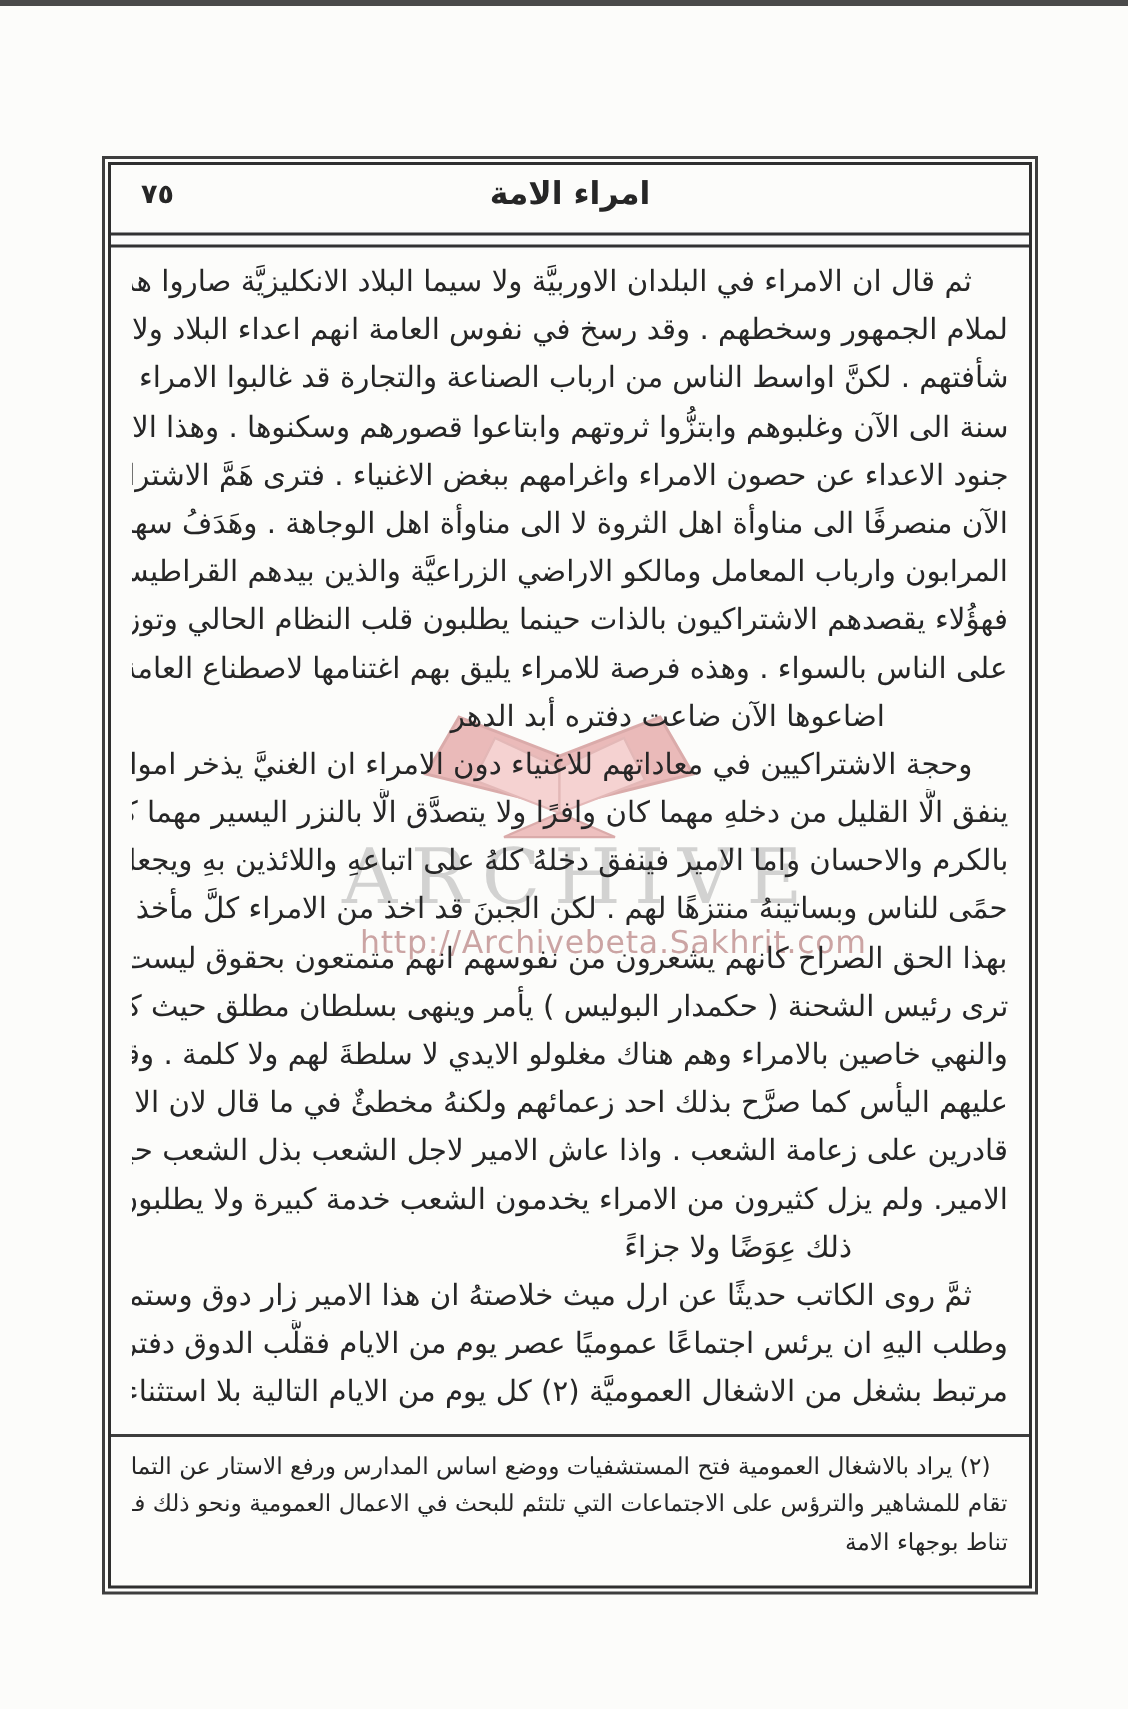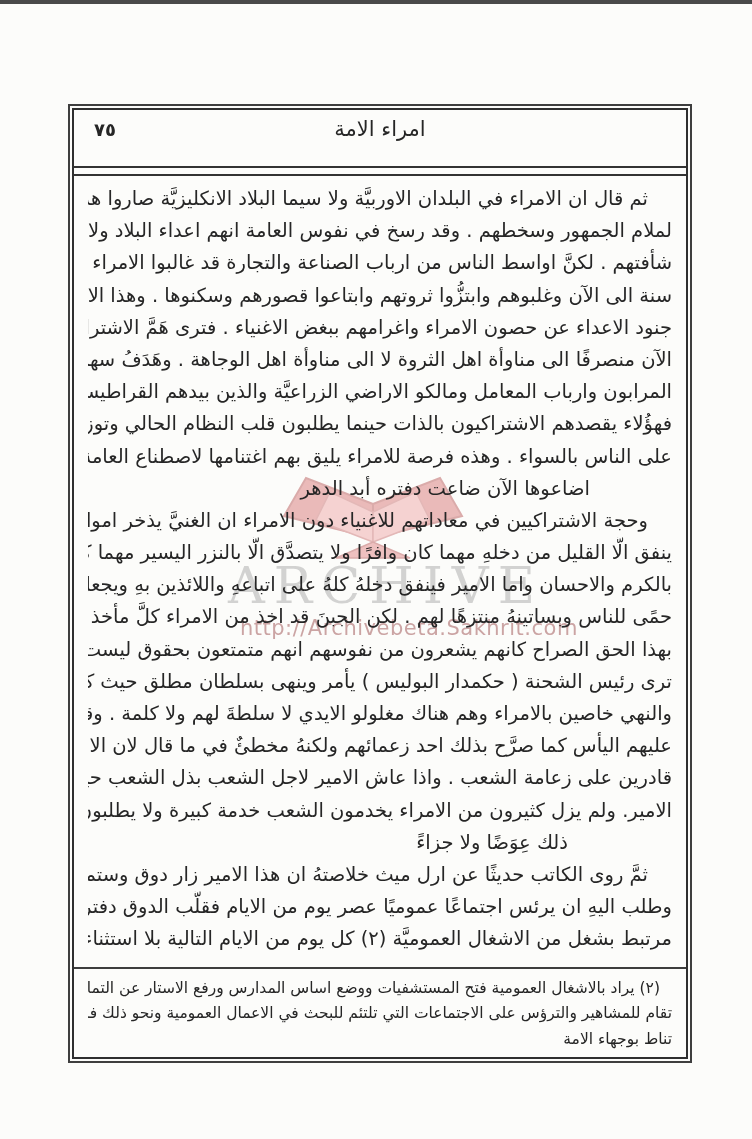--- a/index.html
+++ b/index.html
@@ -29,24 +29,24 @@
   
   .frame-outer{
     position:absolute;left:68px;top:104px;width:620px;height:955px;
     border:2px solid #3e3e3e;z-index:2;background:transparent;
   }
   .frame-inner{
     position:absolute;inset:2px;border:2px solid #2f2f2f;
     box-sizing:border-box;
   }
 
-  .page-header{position:relative;height:56px;}
+  .page-header{position:relative;height:45px;}
   .page-title{
     position:absolute;left:0;right:0;top:7px;text-align:center;
-    font-size:21px;font-weight:normal;direction:rtl;
+    font-size:21px;font-weight:bold;direction:rtl;
   }
   .page-number{position:absolute;left:20px;top:9px;font-size:18px;font-weight:bold;}
   .header-rule{height:6px;border-top:2px solid #333;border-bottom:2.5px solid #333;}
 
   .body-text{direction:rtl;padding:7px 14px 0 14px;}
   .line{
     font-size:19.5px;line-height:32.2px;height:32.2px;
     text-align:justify;text-align-last:justify;
     white-space:nowrap;overflow:hidden;
   }

